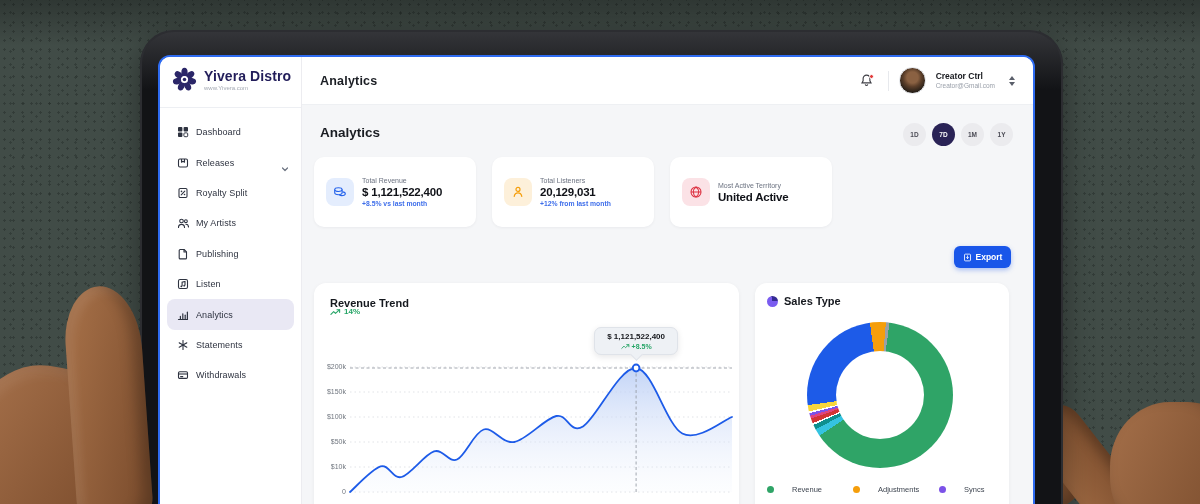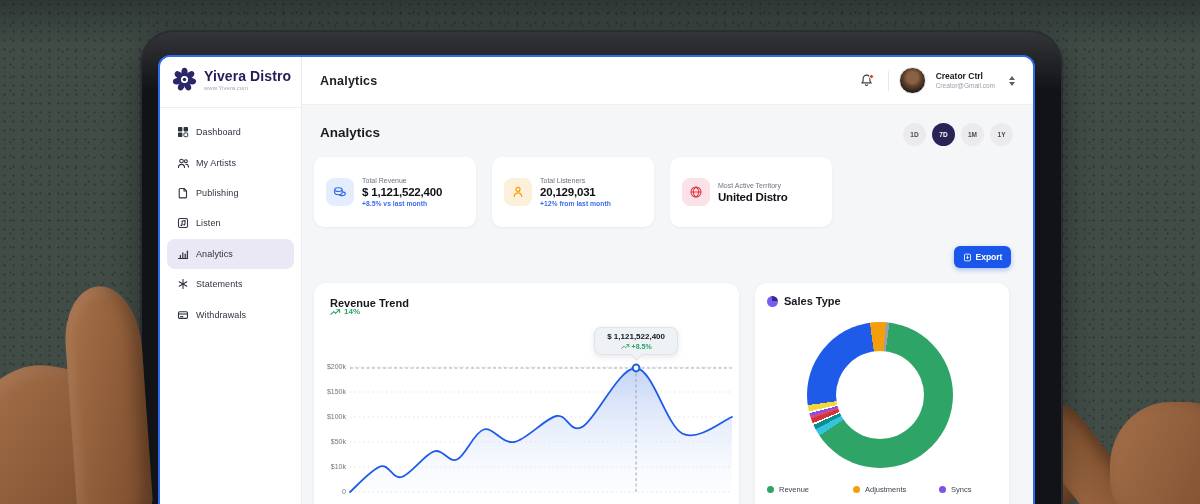--- a/index.html
+++ b/index.html
@@ -118,21 +118,21 @@
 
   .sales-card { left:453px; top:178px; width:254px; height:300px; }
   .sales-head { position:absolute; left:12px; top:12px; display:flex; align-items:center; gap:6px; }
   .pie-icon { width:11px; height:11px; border-radius:50%;
     background:conic-gradient(from -12deg, #352a93 0 26%, #7a5cf0 26% 100%); }
   .sales-title { font-size:11px; font-weight:bold; color:#15181e; }
   .donut { position:absolute; left:52px; top:39px; width:146px; height:146px; border-radius:50%; }
   .donut::after { content:""; position:absolute; left:29px; top:29px; width:88px; height:88px; border-radius:50%; background:#fff; }
   .legend { position:absolute; left:12px; top:202px; width:232px; display:grid;
     grid-template-columns:86px 86px 60px; row-gap:9px; }
-  .legend-item { display:flex; align-items:center; gap:5px; }
+  .legend-item { display:flex; align-items:center; gap:18px; }
   .legend-dot { width:7px; height:7px; border-radius:50%; flex:none; }
   .legend-lbl { font-size:7.5px; color:#3f4651; font-weight:500; }
 </style>
 </head>
 <body>
 
 <div class="scene">
 
   <div class="hand hand-right">
     <div class="finger1"></div>
@@ -173,20 +173,42 @@
                   <rect x="1" y="1" width="4.4" height="4.4" rx="0.9" fill="currentColor"></rect>
                   <rect x="6.6" y="1" width="4.4" height="4.4" rx="0.9" fill="currentColor"></rect>
                   <rect x="1" y="6.6" width="4.4" height="4.4" rx="0.9" fill="currentColor"></rect>
                   <rect x="6.9" y="6.9" width="3.8" height="3.8" rx="0.9" fill="none" stroke="currentColor" stroke-width="1"></rect>
                 </svg>
               </span>
               <span class="lbl">Dashboard</span>
             </div>
             <div class="nav-item">
               <span class="icn">
+                <svg viewBox="0 0 12 12" fill="none" stroke="currentColor" stroke-width="1.1" stroke-linejoin="round">
+                  <rect x="1.5" y="2" width="9" height="8" rx="1.4"></rect>
+                  <path d="M4.5 2v3.2l1.5-1 1.5 1V2"></path>
+                </svg>
+              </span>
+              <span class="lbl">Releases</span>
+              <span class="chev"><svg viewBox="0 0 8 8" fill="none" stroke="currentColor" stroke-width="1.2" stroke-linecap="round" stroke-linejoin="round">
+                  <path d="M1.5 3l2.5 2.5L6.5 3"></path>
+                </svg></span>
+            </div>
+            <div class="nav-item">
+              <span class="icn">
+                <svg viewBox="0 0 12 12" fill="none" stroke="currentColor" stroke-width="1.1" stroke-linecap="round">
+                  <rect x="2" y="1.5" width="8" height="9" rx="1.2"></rect>
+                  <path d="M4.2 7.8l3.6-3.6"></path>
+                  <path d="M4.5 4.4h.02M7.5 7.5h.02" stroke-width="1.6"></path>
+                </svg>
+              </span>
+              <span class="lbl">Royalty Split</span>
+            </div>
+            <div class="nav-item">
+              <span class="icn">
                 <svg viewBox="0 0 12 12" fill="none" stroke="currentColor" stroke-width="1.1" stroke-linecap="round">
                   <circle cx="4.5" cy="4" r="1.8"></circle>
                   <path d="M1.5 10.5c0-1.9 1.3-3.1 3-3.1s3 1.2 3 3.1"></path>
                   <circle cx="8.9" cy="4.2" r="1.4"></circle>
                   <path d="M8.9 7.3c1.5 0 2.6 1.1 2.6 2.6"></path>
                 </svg>
               </span>
               <span class="lbl">My Artists</span>
             </div>
             <div class="nav-item">
@@ -307,21 +329,21 @@
               <span class="stat-icon" style="background:#fbe2e6;color:#dc2f3f">
                 <svg viewBox="0 0 14 14" fill="none" stroke="currentColor" stroke-width="1.05">
                   <circle cx="7" cy="7" r="5"></circle>
                   <path d="M2 7h10"></path>
                   <path d="M7 2c1.8 1.3 2.7 3 2.7 5S8.8 10.7 7 12"></path>
                   <path d="M7 2C5.2 3.3 4.3 5 4.3 7S5.2 10.7 7 12"></path>
                 </svg>
               </span>
               <span>
                 <div class="stat-label">Most Active Territory</div>
-                <div class="stat-value">United Distro</div>
+                <div class="stat-value">United Active</div>
               </span>
             </div>
           </div>
 
         <button class="export-btn">
           <svg viewBox="0 0 12 12" fill="none" stroke="#fff" stroke-width="1.1">
             <rect x="2" y="1.5" width="8" height="9" rx="1.2"></rect>
             <path d="M6 3.8v3.6M4.6 6l1.4 1.4L7.4 6" stroke-linecap="round" stroke-linejoin="round"></path>
           </svg>
           <span>Export</span>

